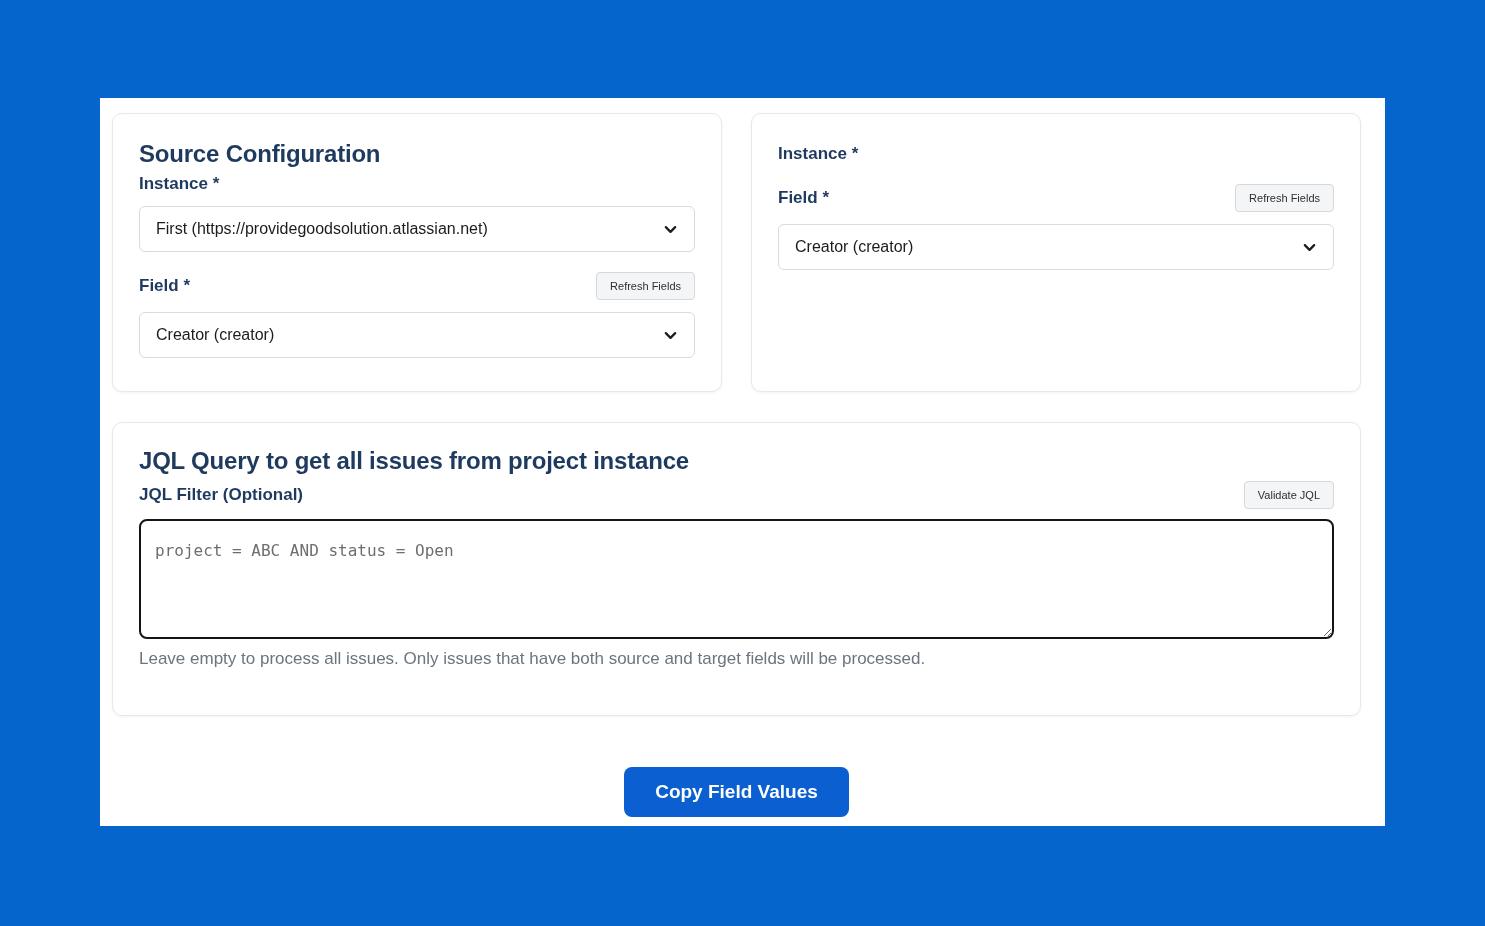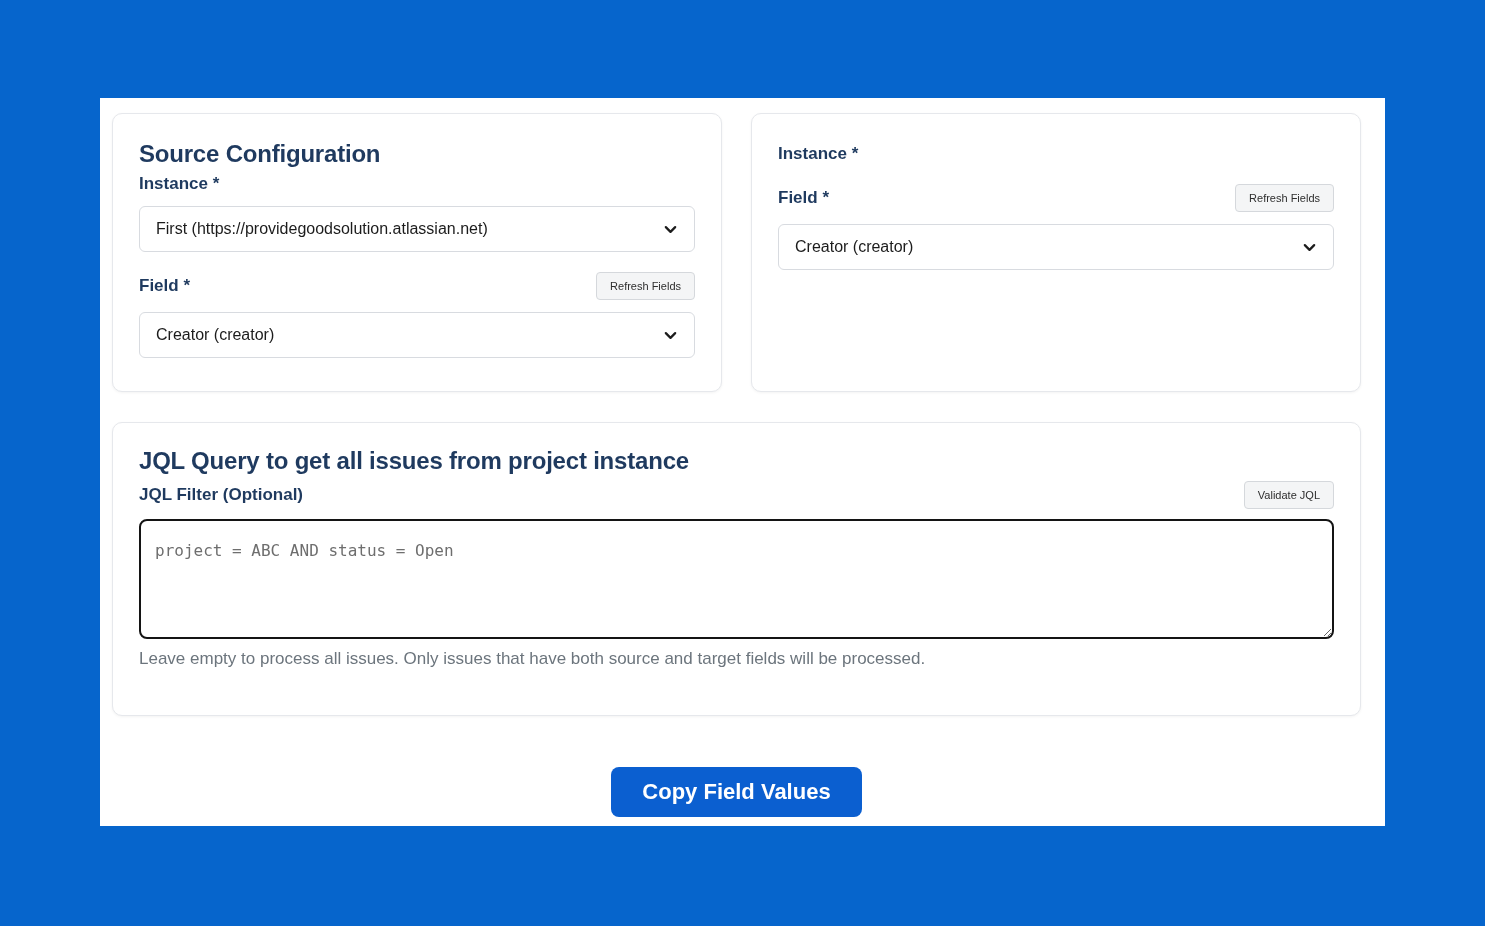--- a/index.html
+++ b/index.html
@@ -129,21 +129,21 @@
     justify-content: center;
     margin-top: 51px;
   }
   .primary-btn {
     background: #0b5fd0;
     color: #ffffff;
     border: none;
     border-radius: 8px;
     padding: 0 31px;
     height: 50px;
-    font-size: 22px;
+    font-size: 19px;
     font-weight: 700;
     font-family: "Liberation Sans", sans-serif;
     cursor: pointer;
   }
 </style>
 </head>
 <body>
 
 <div class="page-surface">
 

